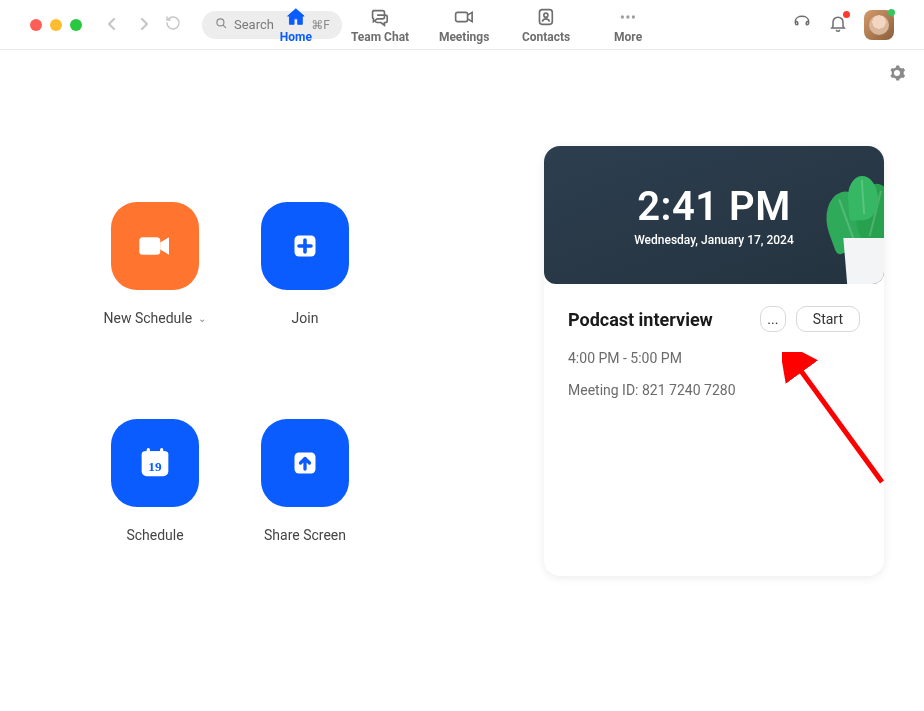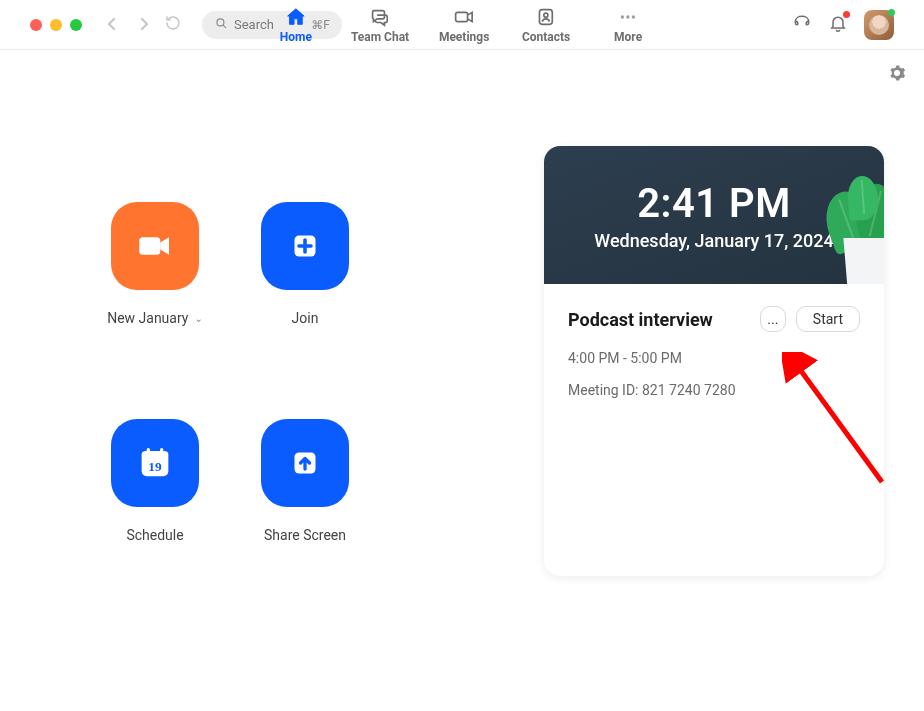--- a/index.html
+++ b/index.html
@@ -135,23 +135,24 @@
     .panel-header {
       background: linear-gradient(160deg,#2d3e4f 0%, #24333f 100%);
       color: #fff;
       height: 138px;
       position: relative;
       display: flex;
       flex-direction: column;
       align-items: center;
       justify-content: center;
       overflow: hidden;
+      border-radius: 12px;
     }
     .time { font-size: 40px; font-weight: 600; letter-spacing: 0.5px; }
-    .date { font-size: 18px; margin-top: 3px; font-weight: 500; }
+    .date { font-size: 12px; margin-top: 3px; font-weight: 500; }
     .plant-pot {
       position: absolute; right: -18px; bottom: -8px;
       width: 90px; height: 130px;
     }
     .pot {
       position: absolute; bottom: 0; right: 6px;
       width: 56px; height: 54px; background: #f2f4f6;
       clip-path: polygon(6% 0, 94% 0, 86% 100%, 14% 100%);
     }
     .leaf {
@@ -291,21 +292,21 @@
   <div class="action-grid">
 
     <div class="action-cell">
       <div class="action-btn btn-orange">
         <svg width="42" height="42" viewBox="0 0 24 24">
             <rect x="3" y="7" width="12" height="10" rx="2"></rect>
             <path d="M15 10l5-3v10l-5-3z"></path>
           </svg>
       </div>
       <div class="action-label">
-        <span>New January</span>
+        <span>New Schedule</span>
         <span class="chev">⌄</span>
       </div>
     </div>
 
     <div class="action-cell">
       <div class="action-btn btn-blue">
         <svg width="36" height="36" viewBox="0 0 24 24">
             <rect x="5" y="5" width="14" height="14" rx="3" fill="#fff"></rect>
             <path d="M12 8v8M8 12h8" stroke="#0b5cff" stroke-width="2.4" stroke-linecap="round"></path>
           </svg>

